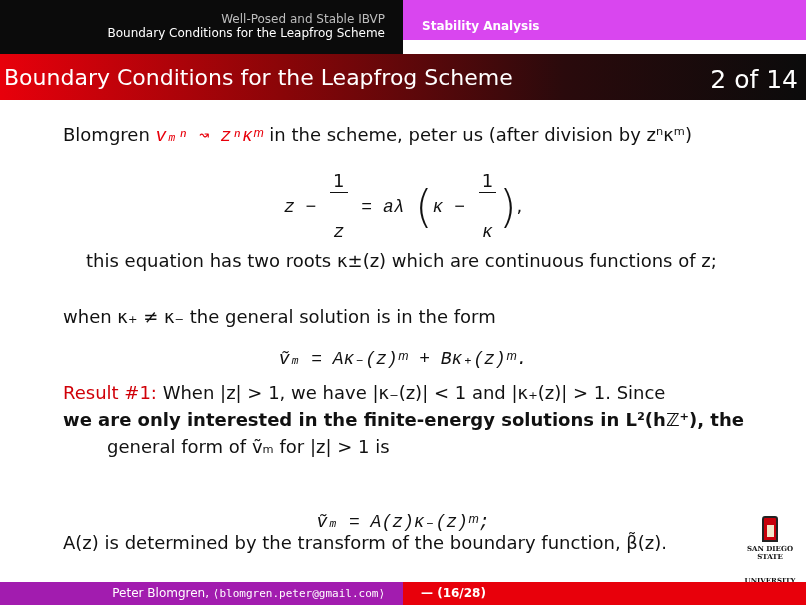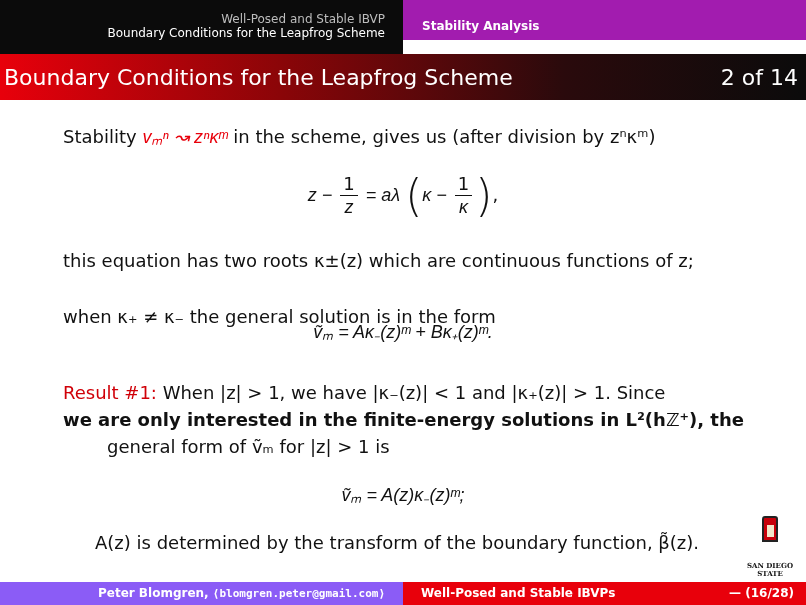--- a/index.html
+++ b/index.html
@@ -1,90 +1,89 @@
 <!DOCTYPE html>
 <html><head>
 <meta charset="utf-8">
 <style>
   html,body{margin:0;padding:0;}
   body{width:806px;height:605px;position:relative;overflow:hidden;background:#fff;font-family:"DejaVu Sans",sans-serif;}
   .topbar{position:absolute;left:0;top:0;width:806px;height:40px;display:flex;}
   .topbar .left{width:403px;height:54px;background:#0b0b0b;color:#fff;text-align:right;box-sizing:border-box;padding:12px 18px 0 0;font-size:12px;line-height:14px;}
   .topbar .left .sec{color:#bdbdbd;}
-  .topbar .right{flex:1;background:#a21caf;color:#fff;font-weight:bold;font-size:12px;padding:19px 0 0 19px;box-sizing:border-box;}
+  .topbar .right{flex:1;background:#d946ef;color:#fff;font-weight:bold;font-size:12px;padding:19px 0 0 19px;box-sizing:border-box;}
   .titlebar{position:absolute;left:0;top:54px;width:806px;height:46px;background:linear-gradient(90deg,#e8000b 0%,#8a0508 35%,#2a0a0c 70%,#0b0b0b 100%);color:#fff;}
   .titlebar .title{position:absolute;left:4px;top:11px;font-size:22px;}
-  .titlebar .page{position:absolute;right:8px;top:11px;font-size:22px;}
+  .titlebar .page{position:absolute;right:8px;top:11px;font-size:25px;}
   .content{position:absolute;left:63px;top:0;width:700px;color:#111;font-size:18px;}
   .line{position:absolute;white-space:nowrap;}
   .red{color:#e8000b;}
   .rb{color:#d00008;font-weight:normal;}
-  .math{font-family:Liberation Sans, sans-serif;font-style:italic;}
+  .math{font-family:Liberation Mono, monospace;font-style:italic;margin-top:28px;}
   .center{position:absolute;left:0;width:680px;text-align:center;white-space:nowrap;}
   .frac{display:inline-block;vertical-align:middle;text-align:center;margin:0 3px;}
   .frac span{display:block;line-height:22px;}
   .frac .num{border-bottom:1px solid #111;padding:0 3px;}
   .paren{font-size:44px;vertical-align:middle;font-weight:200;}
   .footer{position:absolute;left:0;top:582px;width:806px;height:23px;display:flex;font-size:12px;}
-  .footer .left{width:403px;background:#8b5cf6;color:#fff;text-align:right;padding:4px 18px 0 0;box-sizing:border-box;font-weight:bold;}
+  .footer .left{width:403px;background:#a21caf;color:#fff;text-align:right;padding:4px 18px 0 0;box-sizing:border-box;}
   .footer .left .mono{font-family:"DejaVu Sans Mono",monospace;font-size:11px;}
   .footer .right{flex:1;background:#e8000b;color:#fff;font-weight:bold;display:flex;justify-content:space-between;padding:4px 12px 0 18px;box-sizing:border-box;}
   .logo{position:absolute;left:740px;top:516px;width:60px;height:56px;text-align:center;}
   .logo .shield{width:16px;height:26px;margin:0 auto;background:#c8000a;border:2px solid #222;border-radius:3px 3px 0 0;box-sizing:border-box;position:relative;}
   .logo .shield:after{content:"";position:absolute;left:3px;top:7px;width:7px;height:12px;background:#f2e6c9;}
-  .logo .txt{font-family:"DejaVu Serif",serif;font-size:7px;line-height:8px;color:#111;font-weight:bold;margin-top:20px;}
+  .logo .txt{font-family:"DejaVu Serif",serif;font-size:7px;line-height:8px;color:#111;font-weight:bold;margin-top:3px;}
 </style>
 </head>
 <body>
 
 <div class="topbar">
   <div class="left">
     <div class="sec">Well-Posed and Stable IBVP</div>
     <div>Boundary Conditions for the Leapfrog Scheme</div>
   </div>
   <div class="right">Stability Analysis</div>
 </div>
 
 <div class="titlebar">
   <div class="title">Boundary Conditions for the Leapfrog Scheme</div>
   <div class="page">2 of 14</div>
 </div>
 
 <div class="content">
   <div class="line" style="top:124px;">
-    <span>Stability </span><span class="red math">vₘⁿ ↝ zⁿκᵐ</span><span> in the scheme, gives us (after division by zⁿκᵐ)</span>
+    <span>Blomgren </span><span class="red math">vₘⁿ ↝ zⁿκᵐ</span><span> in the scheme, peter us (after division by zⁿκᵐ)</span>
   </div>
 
   <div class="center" style="top:170px;">
     <span class="math">z − </span><span class="frac"><span class="num">1</span><span class="math">z</span></span><span class="math"> = aλ </span><span class="paren">(</span><span class="math">κ − </span><span class="frac"><span class="num">1</span><span class="math">κ</span></span><span class="paren">)</span><span>,</span>
   </div>
 
-  <div class="line" style="top:250px;">this equation has two roots κ±(z) which are continuous functions of z;</div>
+  <div class="line" style="top:250px;margin-left:23px;">this equation has two roots κ±(z) which are continuous functions of z;</div>
   <div class="line" style="top:278px;margin-top:28px;">when κ₊ ≠ κ₋ the general solution is in the form</div>
 
   <div class="center math" style="top:319px;">ṽₘ = Aκ₋(z)ᵐ + Bκ₊(z)ᵐ.</div>
 
   <div class="line" style="top:382px;">
     <span class="rb">Result #1:</span><span> When |z| &gt; 1, we have |κ₋(z)| &lt; 1 and |κ₊(z)| &gt; 1. Since</span>
   </div>
   <div class="line" style="top:409px;font-weight:bold;">we are only interested in the finite-energy solutions in L²(hℤ⁺), the</div>
   <div class="line" style="top:436px;margin-left:44px;">general form of ṽₘ for |z| &gt; 1 is</div>
 
   <div class="center math" style="top:482px;">ṽₘ = A(z)κ₋(z)ᵐ;</div>
 
-  <div class="line" style="top:532px;margin-left:32px;">A(z) is determined by the transform of the boundary function, β̃(z).</div>
+  <div class="line" style="top:532px;">A(z) is determined by the transform of the boundary function, β̃(z).</div>
 </div>
 
 <div class="logo">
   <div class="shield"></div>
   <div class="txt">SAN DIEGO STATE</div>
   <div class="txt" style="margin-top:16px">UNIVERSITY</div>
 </div>
 
 <div class="footer">
   <div class="left">
     <span>Peter Blomgren, </span><span class="mono">⟨blomgren.peter@gmail.com⟩</span>
   </div>
   <div class="right">
-    <span>Well-Posed and Stable IBVPs</span>
     <span>— (16/28)</span>
   </div>
 </div>
 
 </body></html>

